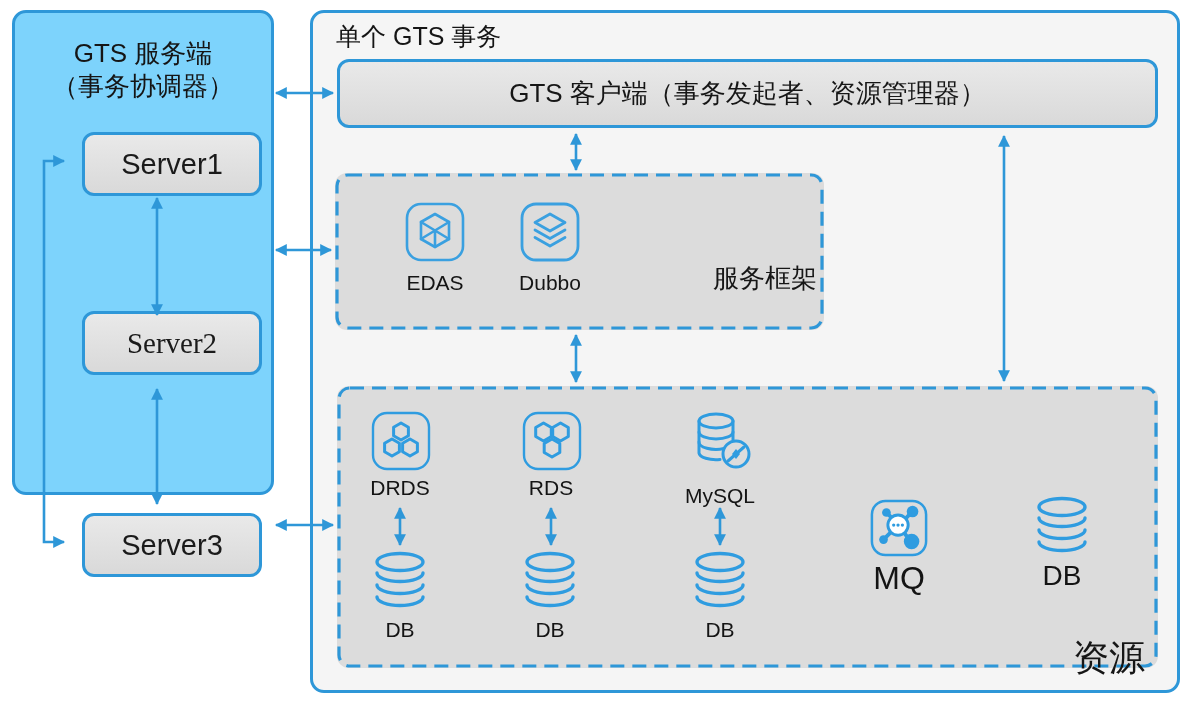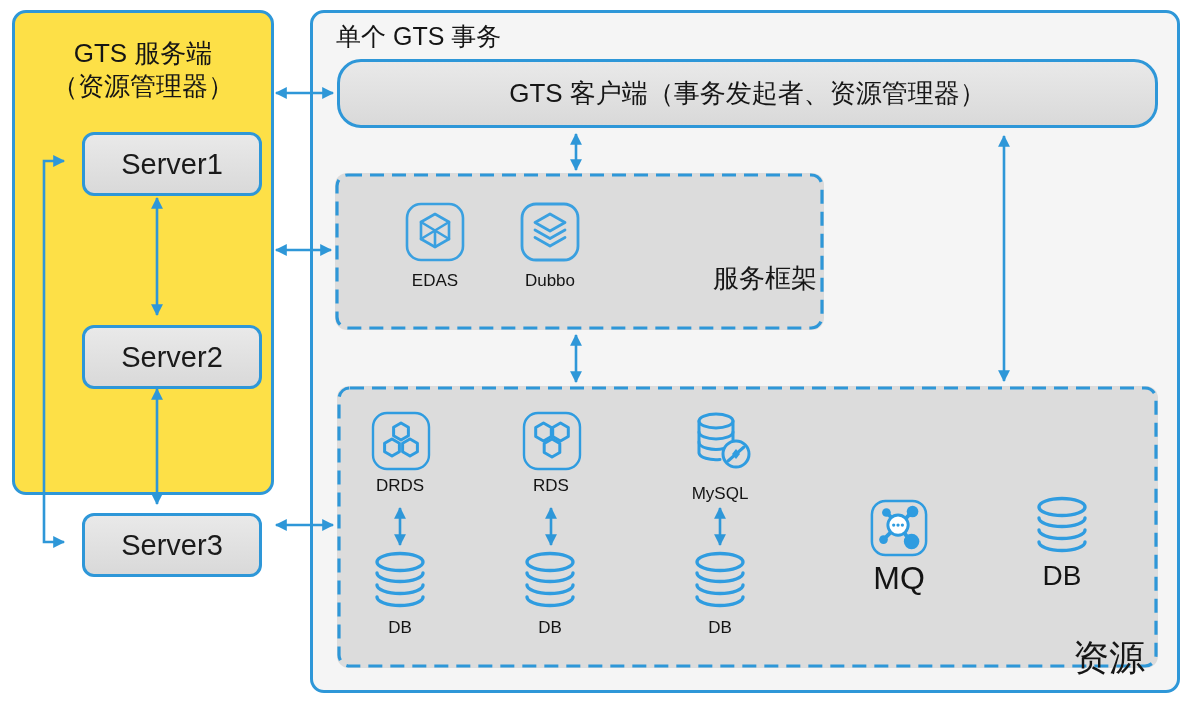--- a/index.html
+++ b/index.html
@@ -3,63 +3,63 @@
 <meta charset="utf-8">
 <style>
   html,body{margin:0;padding:0;background:#ffffff;}
   .stage{
     position:relative;width:1189px;height:703px;background:#ffffff;overflow:hidden;
     font-family:"Liberation Sans","DejaVu Sans",sans-serif;color:#1a1a1a;
   }
   .panel{
     position:absolute;border:3px solid #2e97d8;border-radius:14px;box-sizing:border-box;
   }
-  #left-panel{left:12px;top:10px;width:262px;height:485px;background:#fde047;}
+  #left-panel{left:12px;top:10px;width:262px;height:485px;background:#7dd3fc;}
   #tx-box{left:310px;top:10px;width:870px;height:683px;background:#f5f5f5;}
   .panel-title{position:absolute;left:0;top:24px;width:100%;text-align:center;
     font-size:26px;line-height:33px;color:#151515;}
   #tx-title{position:absolute;left:336px;top:20px;font-size:25px;color:#151515;}
   .grayboxfill{background:linear-gradient(#e9e9e9,#d9d9d9);}
   .server-box{
     position:absolute;left:67px;width:180px;height:64px;
     border:3px solid #2e97d8;border-radius:12px;box-sizing:border-box;
     display:flex;align-items:center;justify-content:center;
     font-size:29px;color:#1a1a1a;
   }
   #client-bar{
     position:absolute;left:337px;top:59px;width:821px;height:69px;
-    border:3px solid #2e97d8;border-radius:24px;box-sizing:border-box;
+    border:3px solid #2e97d8;border-radius:12px;box-sizing:border-box;
     display:flex;align-items:center;justify-content:center;font-size:26px;color:#161616;
   }
   .dashed-box{position:absolute;background:#dcdcdc;border-radius:12px;}
   .dash-stroke{position:absolute;left:0;top:0;pointer-events:none;}
   #framework-box{left:335px;top:173px;width:489px;height:157px;}
   #resources-box{left:337px;top:386px;width:821px;height:282px;}
   .icon{position:absolute;}
-  .icon-label{position:absolute;text-align:center;font-size:17px;color:#141414;}
+  .icon-label{position:absolute;text-align:center;font-size:21px;color:#141414;}
   .caption{position:absolute;text-align:right;font-size:26px;line-height:32px;color:#161616;}
   #resources-caption{position:absolute;left:1040px;top:634px;width:105px;text-align:right;
     font-size:36px;color:#161616;}
   #arrow-layer{position:absolute;left:0;top:0;width:1189px;height:703px;pointer-events:none;z-index:5;}
   svg{display:block;}
 </style>
 </head>
 <body>
 
 <div class="stage">
 
   <div id="left-panel" class="panel">
     <div class="panel-title">
       <div>GTS 服务端</div>
-      <div>（资源管理器）</div>
+      <div>（事务协调器）</div>
     </div>
     <div class="server-box grayboxfill" style="top:119px;">
       <span>Server1</span>
     </div>
-    <div class="server-box grayboxfill" style="top:312px;">
+    <div class="server-box grayboxfill" style="top:298px;font-family:Liberation Serif, serif;">
       <span>Server2</span>
     </div>
     <div class="server-box grayboxfill" style="top:500px;">
       <span>Server3</span>
     </div>
   </div>
 
   <div id="tx-box" class="panel"></div>
   <div id="tx-title">单个 GTS 事务</div>
 

